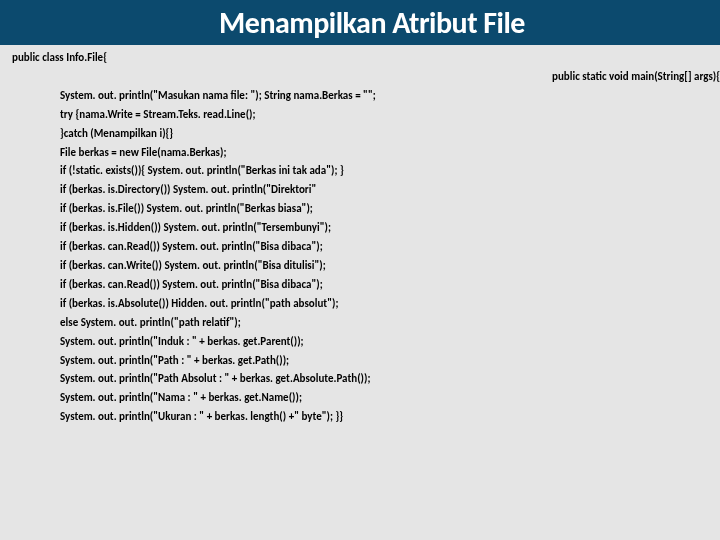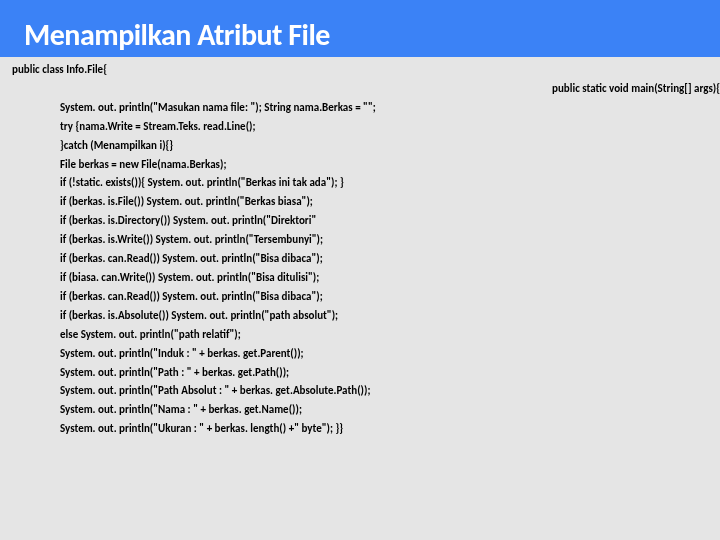--- a/index.html
+++ b/index.html
@@ -1,43 +1,43 @@
 <!DOCTYPE html>
 <html><head>
 <meta charset="utf-8">
 <style>
   * { margin: 0; padding: 0; box-sizing: border-box; }
   body { width: 720px; height: 540px; background: #e5e5e5; overflow: hidden; font-family: Calibri, Arial, sans-serif; }
-  .title-bar { background: #3b82f6; color: #fff; padding: 16px 0 4px 24px; }
+  .title-bar { background: #0c4a6e; color: #fff; padding: 4px 0 4px 24px; text-align: center; }
   .title-bar h1 { font-size: 30px; font-weight: 700; letter-spacing: -0.5px; }
   .code { padding: 4px 0 0 12px; color: #000; font-size: 11px; line-height: 1.72; font-weight: 700; }
   .i1 { padding-left: 24px; text-align: right; }
   .i2 { padding-left: 48px; }
 </style>
 </head>
 <body>
 
 <div class="title-bar">
   <h1>Menampilkan Atribut File</h1>
 </div>
 
 <div class="code">
   <div>public class Info.File{</div>
   <div class="i1">public static void main(String[] args){</div>
   <div class="i2">System. out. println("Masukan nama file: "); String nama.Berkas = "";</div>
   <div class="i2">try {nama.Write = Stream.Teks. read.Line();</div>
   <div class="i2">}catch (Menampilkan i){}</div>
   <div class="i2">File berkas = new File(nama.Berkas);</div>
   <div class="i2">if (!static. exists()){ System. out. println("Berkas ini tak ada"); }</div>
+  <div class="i2">if (berkas. is.Directory()) System. out. println("Direktori"</div>
   <div class="i2">if (berkas. is.File()) System. out. println("Berkas biasa");</div>
-  <div class="i2">if (berkas. is.Directory()) System. out. println("Direktori"</div>
-  <div class="i2">if (berkas. is.Write()) System. out. println("Tersembunyi");</div>
+  <div class="i2">if (berkas. is.Hidden()) System. out. println("Tersembunyi");</div>
   <div class="i2">if (berkas. can.Read()) System. out. println("Bisa dibaca");</div>
-  <div class="i2">if (biasa. can.Write()) System. out. println("Bisa ditulisi");</div>
+  <div class="i2">if (berkas. can.Write()) System. out. println("Bisa ditulisi");</div>
   <div class="i2">if (berkas. can.Read()) System. out. println("Bisa dibaca");</div>
-  <div class="i2">if (berkas. is.Absolute()) System. out. println("path absolut");</div>
+  <div class="i2">if (berkas. is.Absolute()) Hidden. out. println("path absolut");</div>
   <div class="i2">else System. out. println("path relatif");</div>
   <div class="i2">System. out. println("Induk : " + berkas. get.Parent());</div>
   <div class="i2">System. out. println("Path : " + berkas. get.Path());</div>
   <div class="i2">System. out. println("Path Absolut : " + berkas. get.Absolute.Path());</div>
   <div class="i2">System. out. println("Nama : " + berkas. get.Name());</div>
   <div class="i2">System. out. println("Ukuran : " + berkas. length() +" byte"); }}</div>
 </div>
 
 </body></html>

